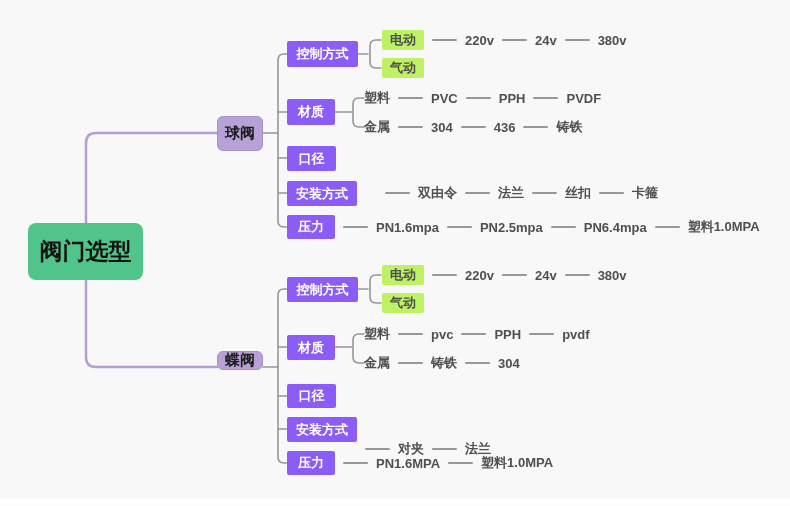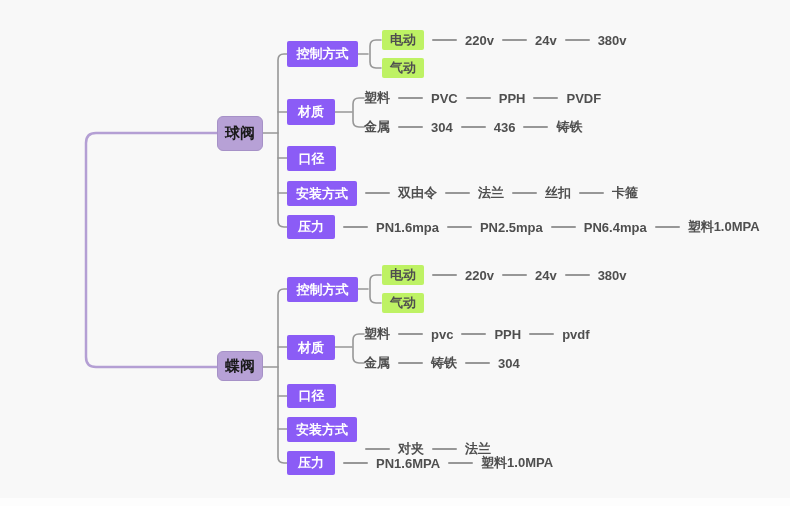--- a/index.html
+++ b/index.html
@@ -99,23 +99,24 @@
       <path d="M 278 347 H 287"></path>
       <path d="M 278 396 H 287"></path>
       <path d="M 278 429 H 287"></path>
       <path d="M 358 289 H 368"></path>
       <path d="M 381 275 H 376 Q 370 275 370 281 V 297 Q 370 303 376 303 H 381"></path>
       <path d="M 335 347 H 352"></path>
       <path d="M 364 334 H 359 Q 353 334 353 340 V 357 Q 353 363 359 363 H 364"></path>
     </g>
   </svg>
 
+  <div class="node root" style="left:28px;top:223px;width:115px;height:57px;">阀门选型</div>
 
   <div class="node branch" style="left:217px;top:116px;width:46px;height:35px;">球阀</div>
-  <div class="node branch" style="left:217px;top:351px;width:46px;height:30px;">蝶阀</div>
+  <div class="node branch" style="left:217px;top:351px;width:46px;height:19px;">蝶阀</div>
 
   <div class="node category" style="left:287px;top:41px;width:71px;height:26px;">控制方式</div>
   <div class="node category" style="left:287px;top:99px;width:48px;height:26px;">材质</div>
   <div class="node category" style="left:287px;top:146px;width:49px;height:25px;">口径</div>
   <div class="node category" style="left:287px;top:181px;width:70px;height:25px;">安装方式</div>
   <div class="node category" style="left:287px;top:215px;width:48px;height:24px;">压力</div>
 
   <div class="node sub" style="left:382px;top:30px;width:42px;height:20px;">电动</div>
   <div class="node sub" style="left:382px;top:58px;width:42px;height:20px;">气动</div>
 
@@ -141,21 +142,21 @@
   <div class="row" style="left:364px;top:117px;">
     <span class="leaf">金属</span>
     <div class="sep"></div>
     <span class="leaf">304</span>
     <div class="sep"></div>
     <span class="leaf">436</span>
     <div class="sep"></div>
     <span class="leaf">铸铁</span>
   </div>
 
-  <div class="row" style="left:357px;top:183px;">
+  <div class="row" style="left:357px;top:183px;padding-left:20px;">
     <div class="sep"></div>
     <span class="leaf">双由令</span>
     <div class="sep"></div>
     <span class="leaf">法兰</span>
     <div class="sep"></div>
     <span class="leaf">丝扣</span>
     <div class="sep"></div>
     <span class="leaf">卡箍</span>
   </div>
 

